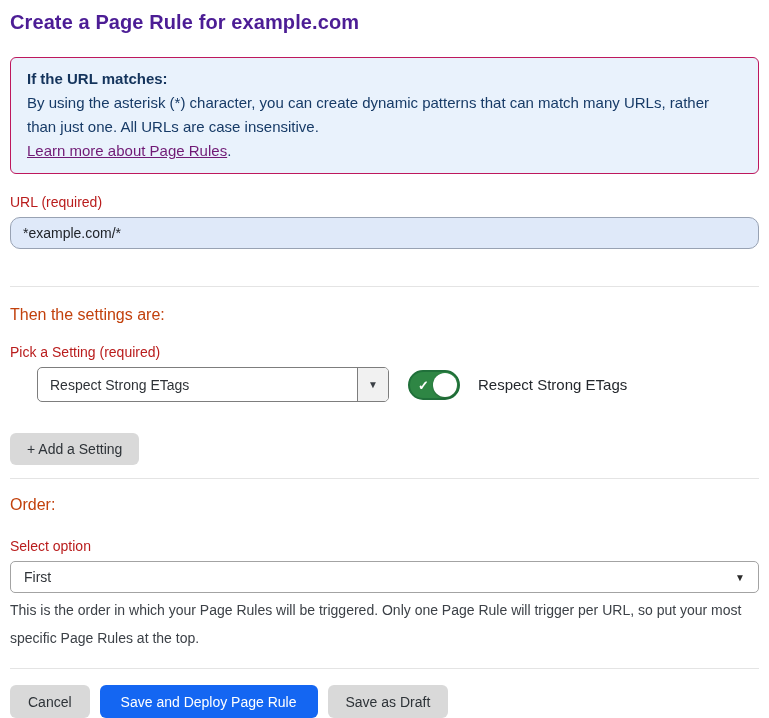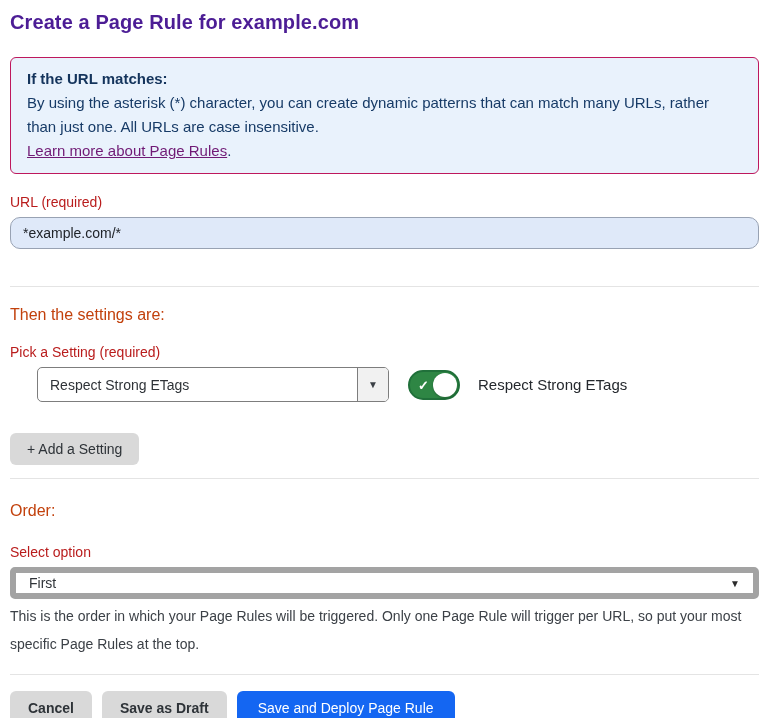--- a/index.html
+++ b/index.html
@@ -67,21 +67,21 @@
   .divider-1 { margin-top: 37px; }
   .divider-2 { margin-top: 13px; }
   .divider-3 { margin-top: 16px; }
 
   .section-heading {
     margin-top: 19px;
     font-size: 16px;
     font-weight: normal;
     color: #c2410c;
   }
-  .section-heading.order { margin-top: 23px; }
+  .section-heading.order { margin-top: 17px; }
 
   
   .setting-row {
     margin-top: 7px;
     display: flex;
     align-items: center;
     margin-left: 27px;
   }
   .setting-select {
     width: 352px;
@@ -159,21 +159,21 @@
     font-size: 14px;
     color: #2e3338;
     cursor: pointer;
   }
 
   
   .order-select {
     margin-top: 7px;
     width: 100%;
     height: 32px;
-    border: 6px solid #a3a3a3;
+    border: 1px solid #a3a3a3;
     border-radius: 5px;
     background: #ffffff;
     display: flex;
     align-items: center;
     justify-content: space-between;
     padding: 0 13px;
     font-size: 14px;
     color: #2f3338;
     cursor: pointer;
   }
@@ -195,21 +195,21 @@
   }
   .btn {
     height: 33px;
     border: none;
     border-radius: 6px;
     font-family: "Liberation Sans", sans-serif;
     font-size: 14px;
     cursor: pointer;
     padding: 0 18px;
   }
-  .btn-gray { background: #d9d9d9; color: #2e3338; font-weight: bold; }
+  .btn-gray { background: #d9d9d9; color: #2e3338; }
   .btn-primary { background: #1466f2; color: #ffffff; padding: 0 21px; }
 </style>
 </head>
 <body>
 
 <div class="container">
 
   <h1 class="page-title">Create a Page Rule for example.com</h1>
 
   <div class="info-box">
@@ -253,17 +253,17 @@
     <span>First</span>
     <span class="order-select-caret">▼</span>
   </div>
 
   <div class="help-text">This is the order in which your Page Rules will be triggered. Only one Page Rule will trigger per URL, so put your most specific Page Rules at the top.</div>
 
   <hr class="divider divider-3">
 
   <div class="footer-row">
     <button class="btn btn-gray">Cancel</button>
+    <button class="btn btn-primary">Save and Deploy Page Rule</button>
     <button class="btn btn-gray">Save as Draft</button>
-    <button class="btn btn-primary">Save and Deploy Page Rule</button>
   </div>
 
 </div>
 
 </body></html>

